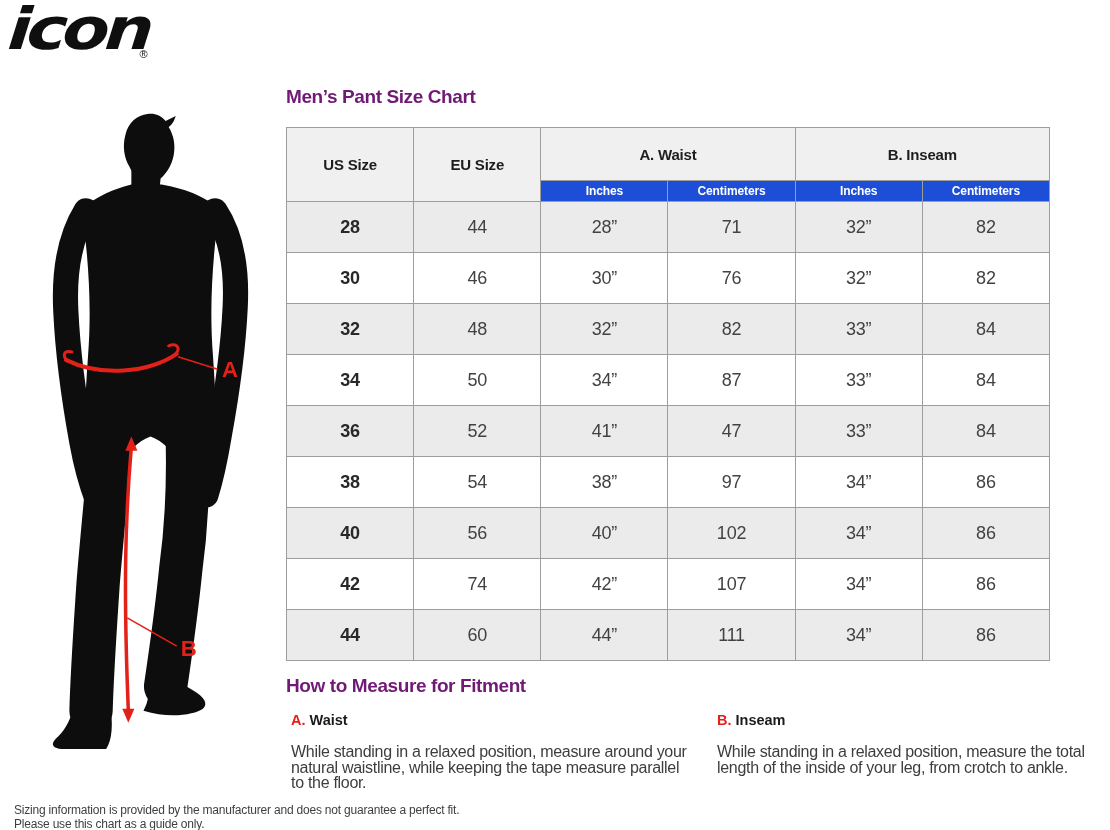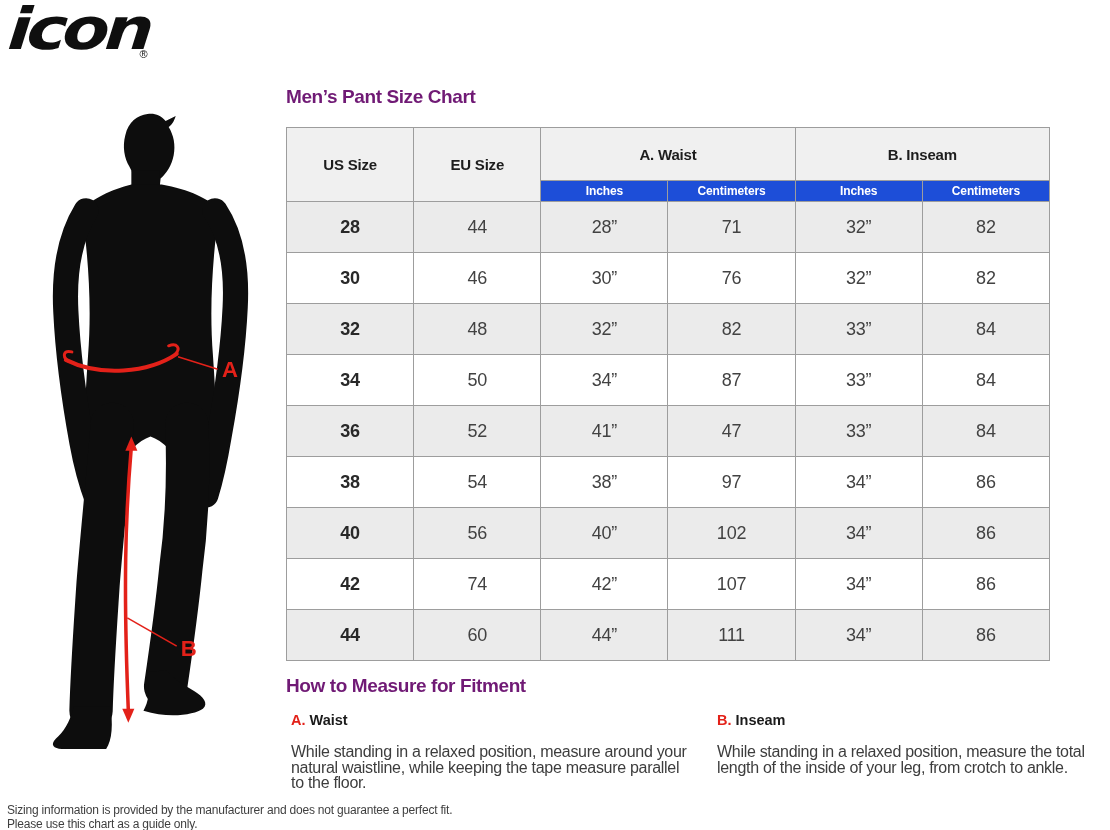--- a/index.html
+++ b/index.html
@@ -76,21 +76,21 @@
   .measure-col-b { flex:1; padding-right:12px; }
   .measure-head { font-size:14.5px; font-weight:bold; color:#1b1b1b; }
   .measure-letter { color:#e32119; }
   .measure-desc {
     margin-top:16px; font-size:16px; letter-spacing:-0.3px;
     line-height:15.5px; color:#3d3d3d; max-width:398px;
   }
 
   
   .footer {
-    position:absolute; left:7px; top:803px;
+    position:absolute; left:14px; top:803px;
     font-size:12px; letter-spacing:-0.2px; line-height:14px; color:#3f3f3f;
   }
 </style>
 </head>
 <body>
 
 <div class="logo">
   <span class="logo-text">icon</span>
   <span class="logo-reg">®</span>
 </div>

